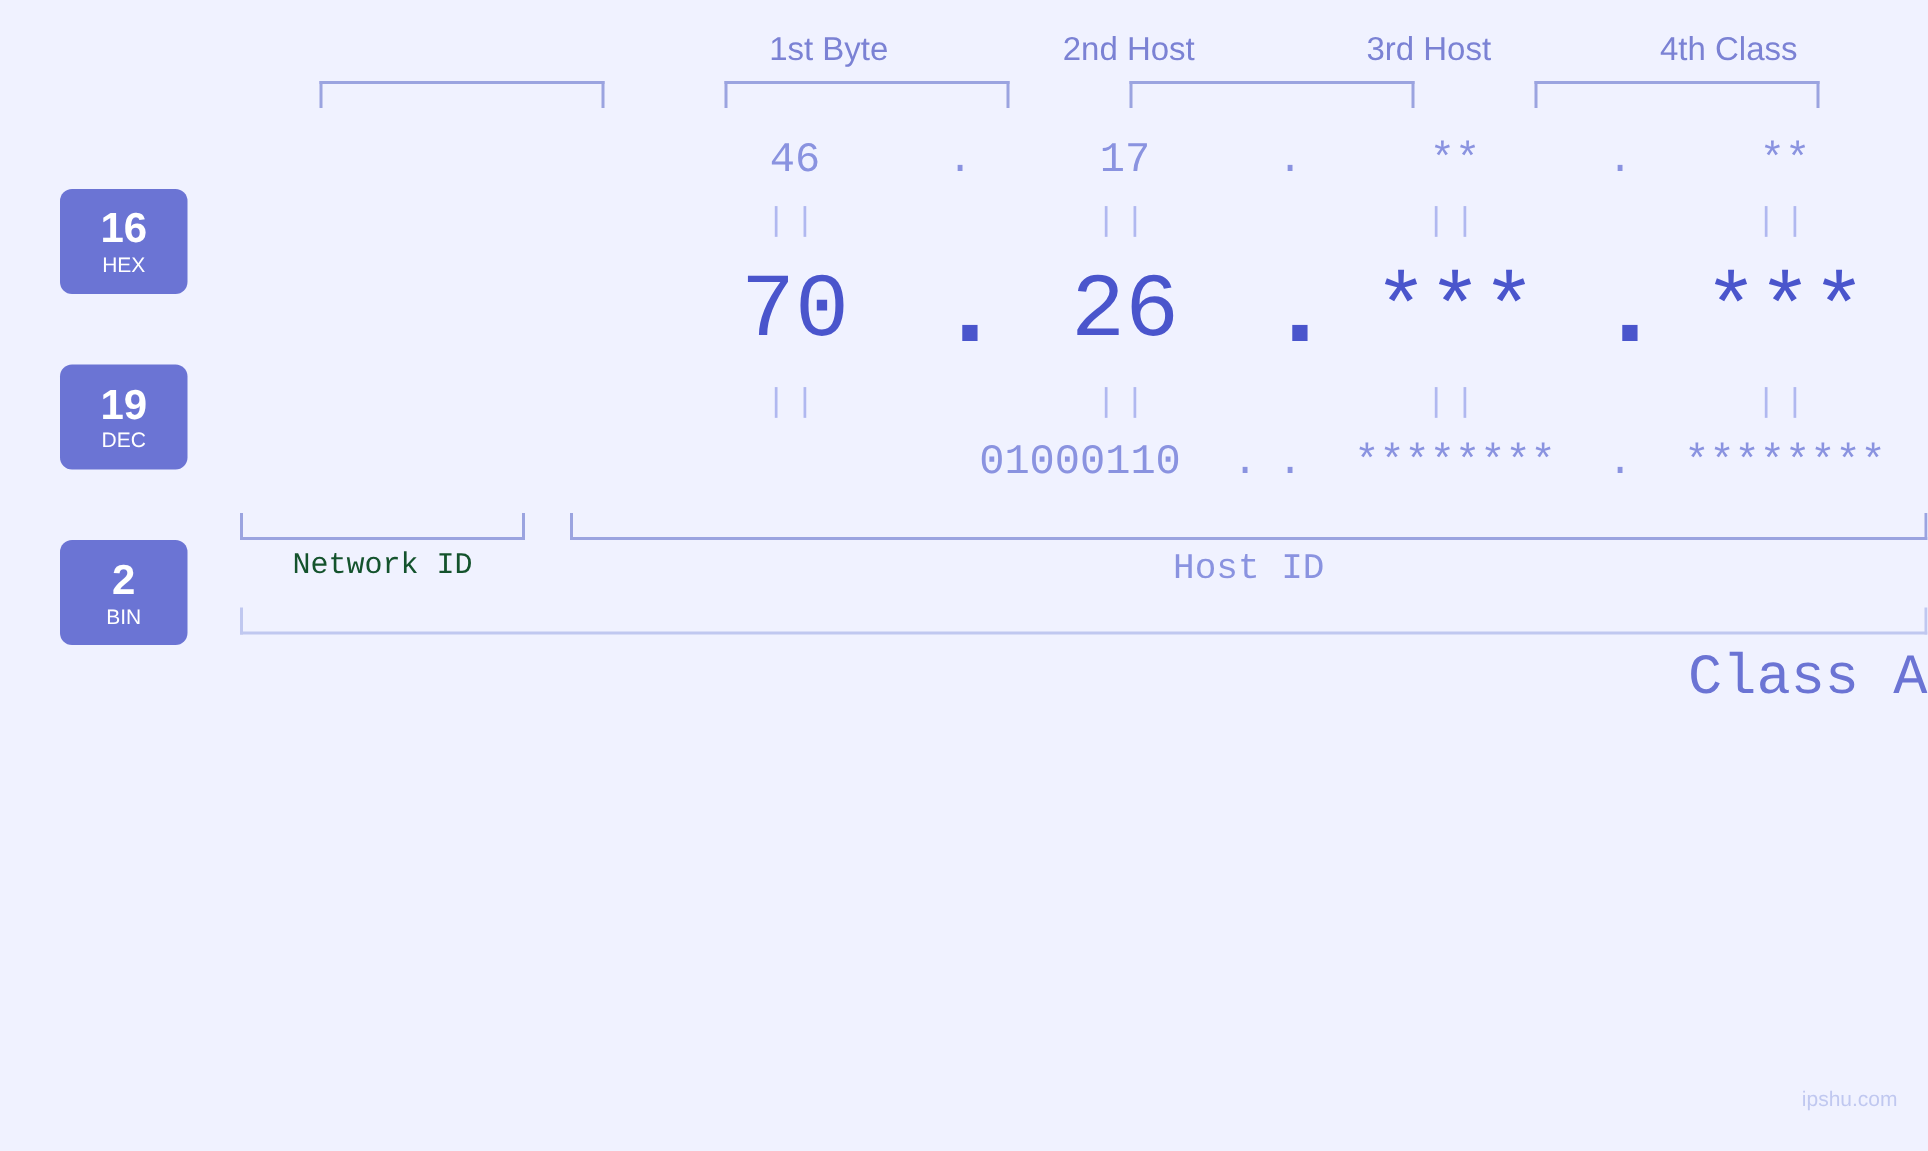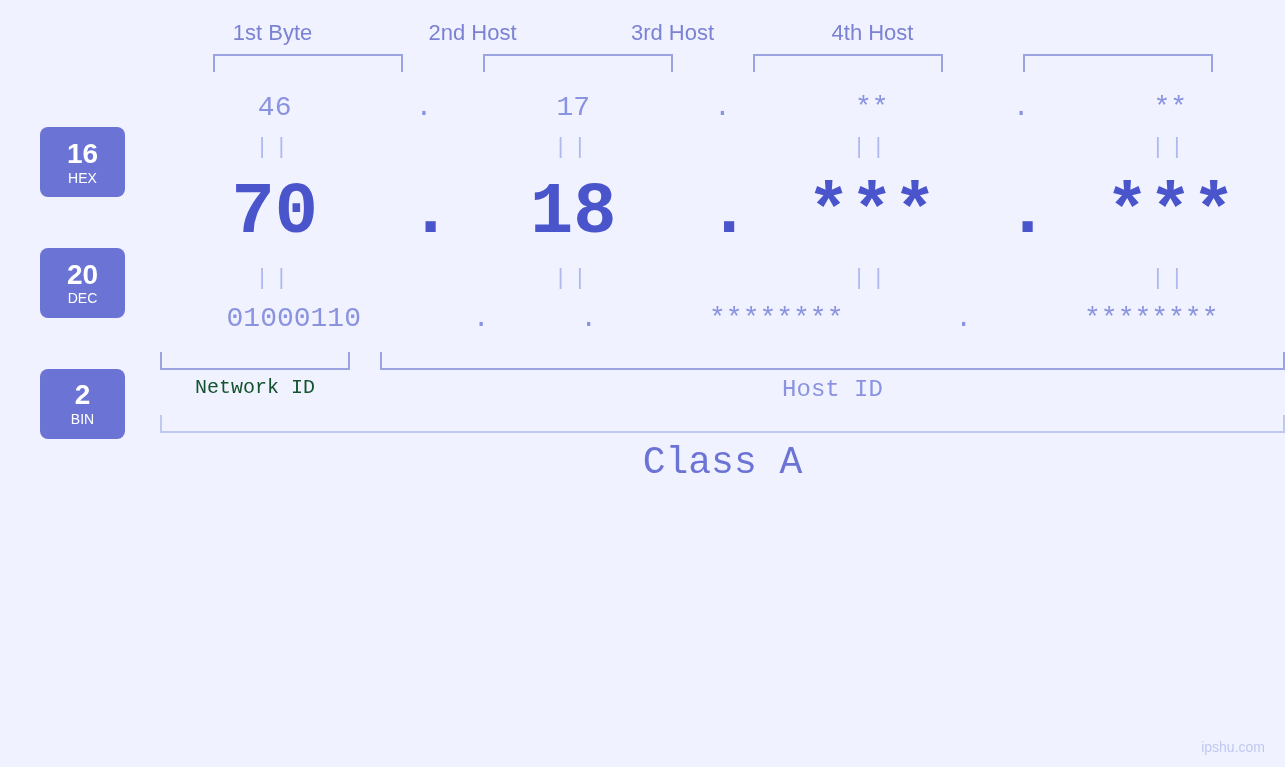--- a/index.html
+++ b/index.html
@@ -20,21 +20,21 @@
       flex-direction: column;
       align-items: center;
       padding-top: 20px;
     }
 
     
     .byte-headers {
       display: flex;
       width: 1080px;
       margin-left: 140px;
-      justify-content: flex-start;
+      justify-content: flex-end;
       margin-bottom: 8px;
     }
 
     .byte-label {
       color: #7b82d4;
       font-size: 22px;
       font-family: Arial, sans-serif;
       text-align: center;
       width: 200px;
     }
@@ -98,40 +98,41 @@
     .base-badge .base-name {
       font-size: 14px;
       font-weight: normal;
     }
 
     
     .rows-section {
       flex: 1;
       display: flex;
       flex-direction: column;
+      align-items: flex-end;
     }
 
     .value-row {
       display: flex;
       align-items: center;
       justify-content: space-around;
       padding: 10px 0;
     }
 
     .byte-value {
       width: 190px;
       text-align: center;
       font-size: 28px;
       color: #8a93e0;
       font-family: 'Courier New', Courier, monospace;
     }
 
     .byte-value.large {
-      font-size: 72px;
-      font-weight: bold;
+      font-size: 60px;
+      font-weight: normal;
       color: #4a55cc;
     }
 
     .dot-small {
       font-size: 28px;
       color: #8a93e0;
       width: 30px;
       text-align: center;
     }
 
@@ -160,55 +161,55 @@
     }
 
     .sep-dot {
       width: 30px;
       text-align: center;
     }
 
     
     .watermark {
       position: absolute;
-      bottom: 12px;
+      bottom: 27px;
       right: 20px;
       color: #c0c8f0;
       font-size: 14px;
       font-family: Arial, sans-serif;
     }
   </style>
 </head>
 <body>
 
 <div class="container">
 
   <div class="byte-headers">
     <div class="byte-label">1st Byte</div>
     <div class="byte-label">2nd Host</div>
     <div class="byte-label">3rd Host</div>
-    <div class="byte-label">4th Host</div>
+    <div class="byte-label">4th Class</div>
   </div>
 
   <div class="brackets-row">
     <div class="bracket"></div>
     <div class="bracket"></div>
     <div class="bracket"></div>
     <div class="bracket"></div>
   </div>
 
   <div class="main-grid">
 
     <div class="base-labels">
       <div class="base-badge">
         <span class="base-num">16</span>
         <span class="base-name">HEX</span>
       </div>
       <div class="base-badge">
-        <span class="base-num">20</span>
+        <span class="base-num">19</span>
         <span class="base-name">DEC</span>
       </div>
       <div class="base-badge">
         <span class="base-num">2</span>
         <span class="base-name">BIN</span>
       </div>
     </div>
 
     <div class="rows-section">
 
@@ -228,21 +229,21 @@
         <div class="separator-sym">||</div>
         <div class="sep-dot"></div>
         <div class="separator-sym">||</div>
         <div class="sep-dot"></div>
         <div class="separator-sym">||</div>
       </div>
 
       <div class="value-row">
         <div class="byte-value large">70</div>
         <div class="dot-large">.</div>
-        <div class="byte-value large">18</div>
+        <div class="byte-value large">26</div>
         <div class="dot-large">.</div>
         <div class="byte-value large">***</div>
         <div class="dot-large">.</div>
         <div class="byte-value large">***</div>
       </div>
 
       <div class="separator-row">
         <div class="separator-sym">||</div>
         <div class="sep-dot"></div>
         <div class="separator-sym">||</div>

